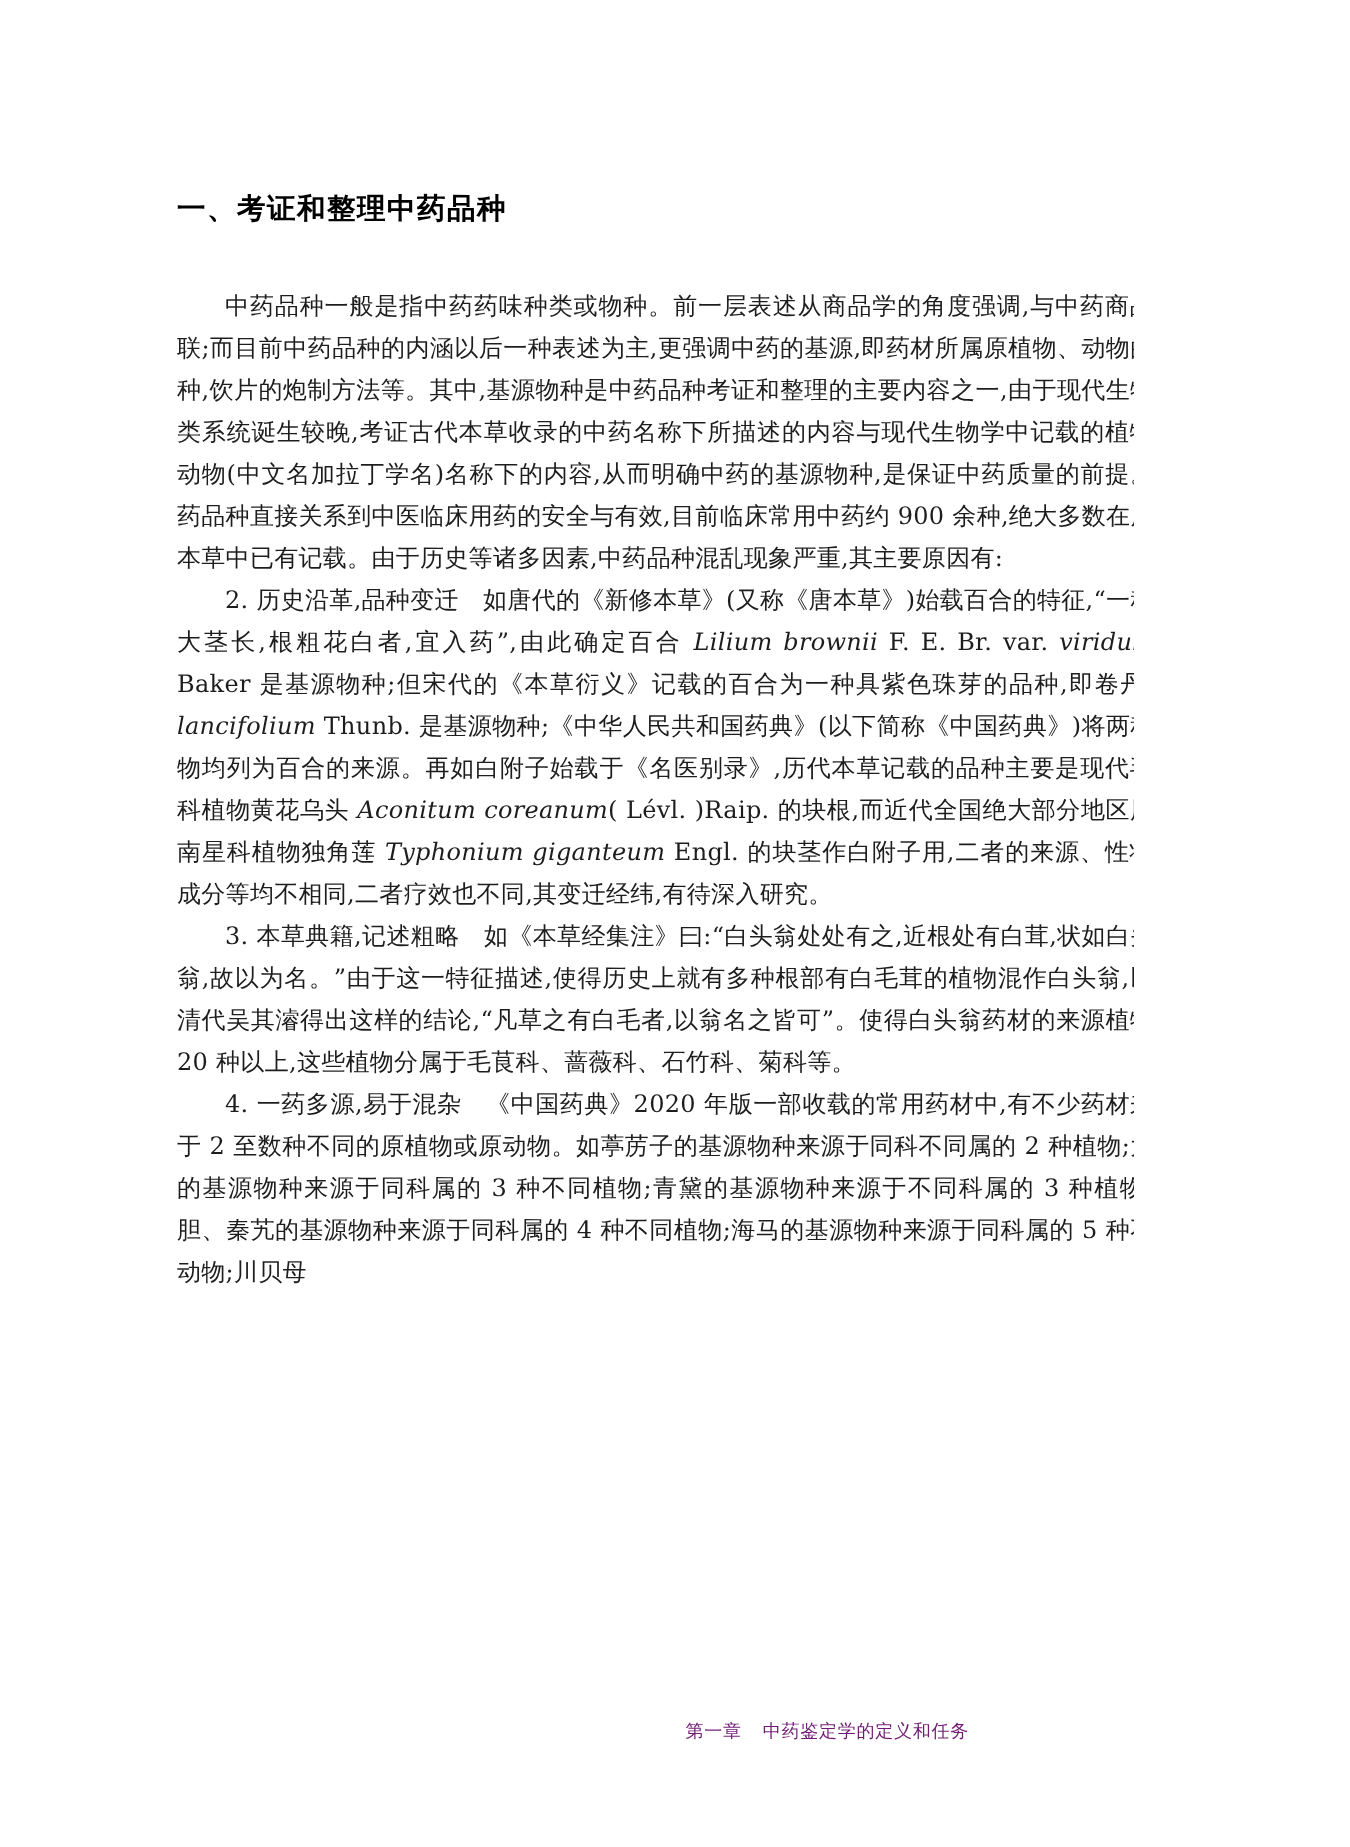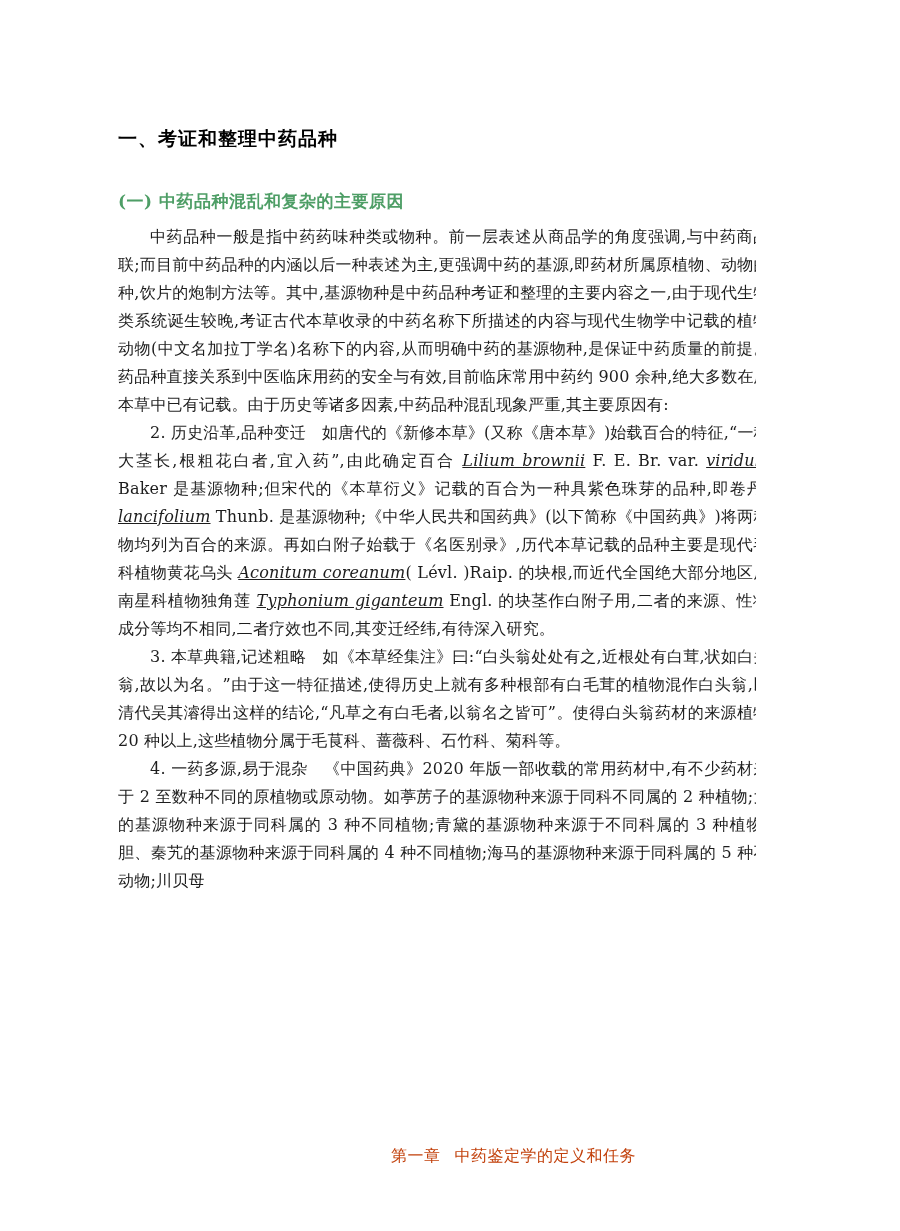--- a/index.html
+++ b/index.html
@@ -42,29 +42,28 @@
   .subsection-heading {
     font-size: 17px;
     font-weight: 700;
     color: #4e9e66;
     margin: 24px 0 10px 0;
     letter-spacing: 0.5px;
   }
   .lat {
     font-style: italic;
     font-family: "DejaVu Serif", "Liberation Serif", serif;
-    text-decoration: underline;
   }
   .footer-chapter-block {
     position: absolute;
     top: 1146px;
-    right: 120px;
+    right: 110px;
     font-family: "DejaVu Sans", "Liberation Sans", sans-serif;
-    font-size: 16px;
-    color: #c2410c;
+    font-size: 12px;
+    color: #701a75;
     letter-spacing: 0.5px;
     white-space: nowrap;
   }
   .footer-chapter-block .chapter {
     margin-right: 14px;
   }
   .footer-rule {
     position: absolute;
     left: 807px;
     top: 1144px;
@@ -84,21 +83,20 @@
 </head>
 <body>
 
 <div class="page">
 
   <div class="content">
 
     <h1 class="section-title">一、考证和整理中药品种</h1>
 
 
-    <h2 class="subsection-heading">(一) 中药品种混乱和复杂的主要原因</h2>
 
     <p class="body-para">中药品种一般是指中药药味种类或物种。前一层表述从商品学的角度强调,与中药商品关联;而目前中药品种的内涵以后一种表述为主,更强调中药的基源,即药材所属原植物、动物的物种,饮片的炮制方法等。其中,基源物种是中药品种考证和整理的主要内容之一,由于现代生物分类系统诞生较晚,考证古代本草收录的中药名称下所描述的内容与现代生物学中记载的植物或动物(中文名加拉丁学名)名称下的内容,从而明确中药的基源物种,是保证中药质量的前提。中药品种直接关系到中医临床用药的安全与有效,目前临床常用中药约 900 余种,绝大多数在历代本草中已有记载。由于历史等诸多因素,中药品种混乱现象严重,其主要原因有:</p>
 
 
     <p class="body-para"><span>2. 历史沿革,品种变迁　如唐代的《新修本草》(又称《唐本草》)始载百合的特征,“一种叶大茎长,根粗花白者,宜入药”,由此确定百合 </span><span class="lat">Lilium brownii</span><span> F. E. Br. var. </span><span class="lat">viridulum</span><span> Baker 是基源物种;但宋代的《本草衍义》记载的百合为一种具紫色珠芽的品种,即卷丹 </span><span class="lat">L. lancifolium</span><span> Thunb. 是基源物种;《中华人民共和国药典》(以下简称《中国药典》)将两种植物均列为百合的来源。再如白附子始载于《名医别录》,历代本草记载的品种主要是现代毛茛科植物黄花乌头 </span><span class="lat">Aconitum coreanum</span><span>( Lévl. )Raip. 的块根,而近代全国绝大部分地区用天南星科植物独角莲 </span><span class="lat">Typhonium giganteum</span><span> Engl. 的块茎作白附子用,二者的来源、性状和成分等均不相同,二者疗效也不同,其变迁经纬,有待深入研究。</span></p>
 
     <p class="body-para"><span>3. 本草典籍,记述粗略　如《本草经集注》曰:“白头翁处处有之,近根处有白茸,状如白头老翁,故以为名。”由于这一特征描述,使得历史上就有多种根部有白毛茸的植物混作白头翁,以致清代吴其濬得出这样的结论,“凡草之有白毛者,以翁名之皆可”。使得白头翁药材的来源植物达 20 种以上,这些植物分属于毛茛科、蔷薇科、石竹科、菊科等。</span></p>
 
     <p class="body-para"><span>4. 一药多源,易于混杂　《中国药典》2020 年版一部收载的常用药材中,有不少药材来源于 2 至数种不同的原植物或原动物。如葶苈子的基源物种来源于同科不同属的 2 种植物;大黄的基源物种来源于同科属的 3 种不同植物;青黛的基源物种来源于不同科属的 3 种植物;龙胆、秦艽的基源物种来源于同科属的 4 种不同植物;海马的基源物种来源于同科属的 5 种不同动物;川贝母</span></p>
 

